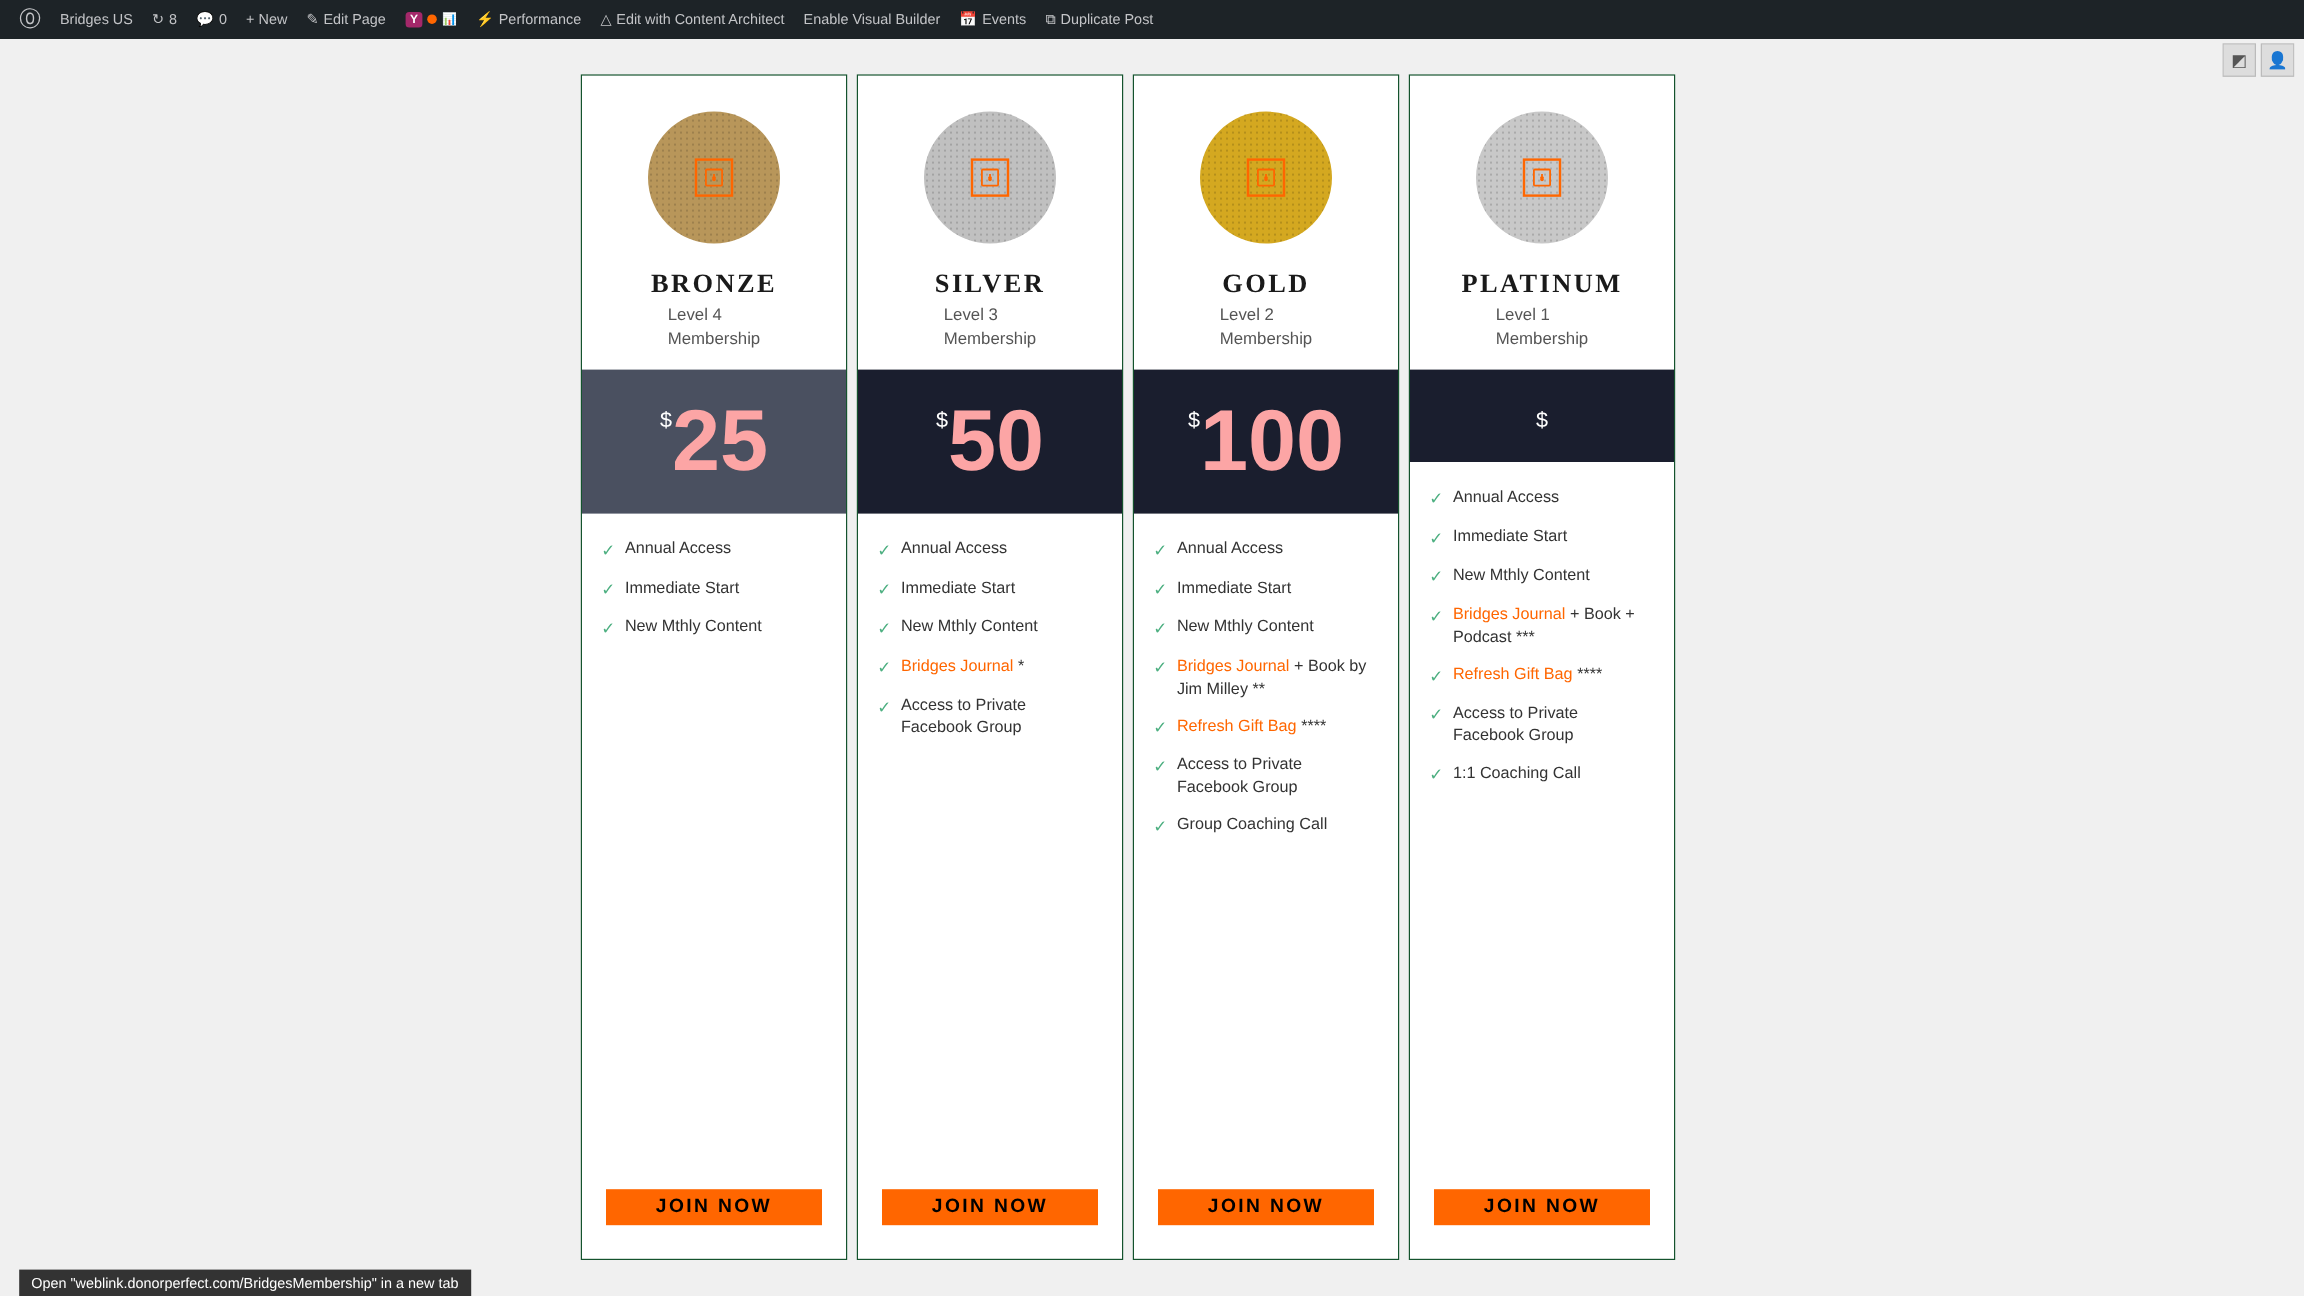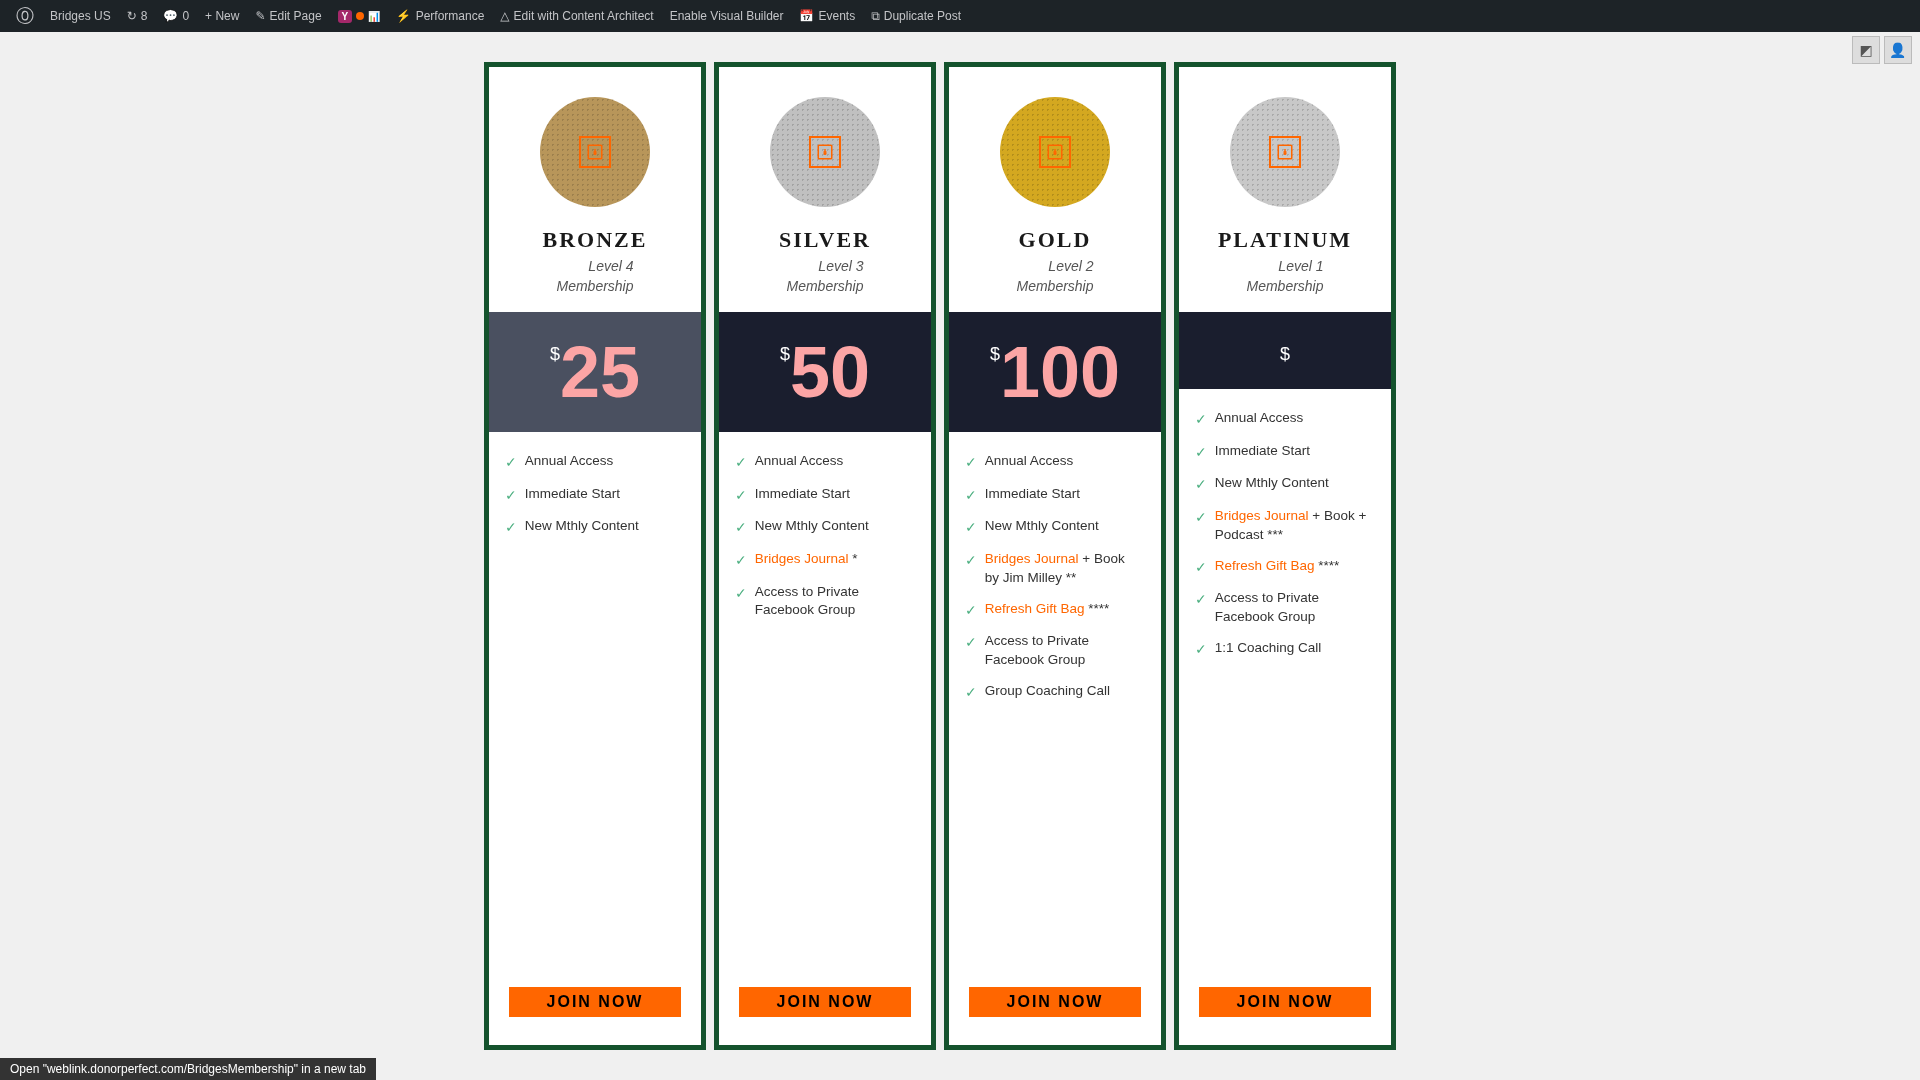--- a/index.html
+++ b/index.html
@@ -56,21 +56,21 @@
       max-width: 960px;
       width: 100%;
     }
 
     
     .pricing-card {
       background: #fff;
       display: flex;
       flex-direction: column;
       align-items: center;
-      border: 5px solid #14532d;
+      border: 1px solid #14532d;
       margin: 0 4px;
     }
 
     .card-top {
       padding: 30px 20px 16px;
       display: flex;
       flex-direction: column;
       align-items: center;
       width: 100%;
     }
@@ -119,23 +119,22 @@
       letter-spacing: 2px;
       color: #1a1a1a;
       text-align: center;
       margin-bottom: 4px;
       font-family: Georgia, serif;
     }
 
     .tier-level {
       font-size: 14px;
       color: #555;
-      text-align: right;
+      text-align: left;
       line-height: 1.4;
-      font-style: italic;
     }
 
     
     .price-box {
       width: 100%;
       padding: 24px 20px;
       display: flex;
       align-items: center;
       justify-content: center;
     }
@@ -201,21 +200,21 @@
       letter-spacing: 2px;
       cursor: pointer;
       text-transform: uppercase;
       font-family: inherit;
     }
 
     
     .status-bar {
       position: fixed;
       bottom: 0;
-      left: 0;
+      left: 16px;
       background: #333;
       color: #fff;
       font-size: 12px;
       padding: 4px 10px;
     }
 
     
     .top-right-icons {
       position: fixed;
       top: 36px;

